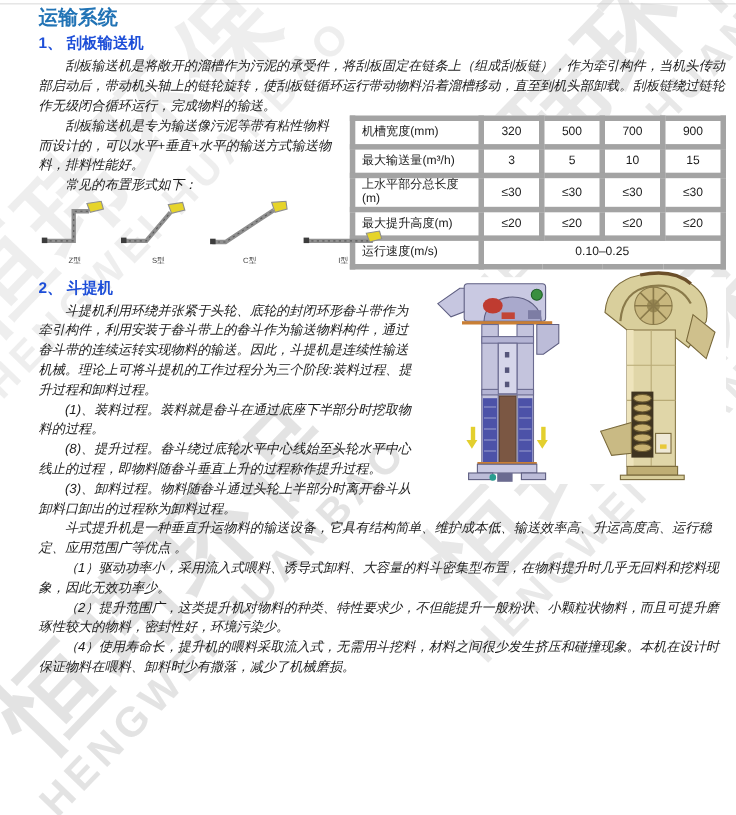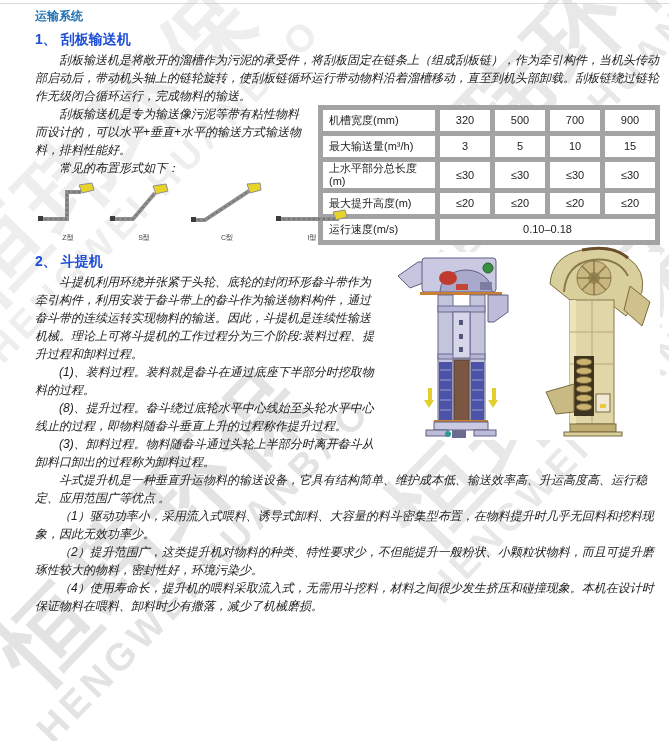--- a/index.html
+++ b/index.html
@@ -12,21 +12,21 @@
   .wm-layer{position:absolute;inset:0;z-index:0;pointer-events:none;overflow:hidden;}
   .wm{position:absolute;transform:rotate(-46deg);color:#c9c9c9;opacity:.42;text-align:center;white-space:nowrap;}
   .wm .wm-cn{font-size:92px;font-weight:bold;letter-spacing:8px;line-height:92px;}
   .wm .wm-en{font-size:38px;font-weight:bold;letter-spacing:5px;line-height:44px;}
   .wm-a{left:330px;top:10px;}
   .wm-b{left:330px;top:330px;}
   .wm-c{left:-60px;top:470px;opacity:.5;}
   .wm-d{left:-110px;top:90px;opacity:.3;}
   
   .content{position:relative;z-index:1;padding:7px 9px 0 35px;font-size:12px;line-height:18px;}
-  .page-title{font-size:12px;font-weight:bold;color:#2173b5;margin:0 0 5px 0;}
+  .page-title{font-size:18px;font-weight:bold;color:#2173b5;margin:0 0 5px 0;}
   .sec-head{font-size:14px;font-weight:bold;margin:2px 0 3px 0;color:#1d4ed8;}
   p{margin:0;font-style:italic;}
   .ind{text-indent:2em;}
   .subhead{font-weight:bold;}
   .feat-head{margin-top:9px;}
   .clear{clear:both;}
   
   table.spec{
     float:right;width:342px;margin:0 0 5px 8px;border-collapse:collapse;
     font-size:11px;table-layout:fixed;background:#fff;
@@ -100,21 +100,21 @@
       </tr>
       <tr>
         <td class="lbl">最大提升高度(m)</td>
         <td>≤20</td>
         <td>≤20</td>
         <td>≤20</td>
         <td>≤20</td>
       </tr>
       <tr>
         <td class="lbl">运行速度(m/s)</td>
-        <td colspan="4">0.10–0.18</td>
+        <td colspan="4">0.10–0.25</td>
       </tr>
     </tbody>
       </table>
 
     <p class="ind">刮板输送机是专为输送像污泥等带有粘性物料而设计的，可以水平+垂直+水平的输送方式输送物料，排料性能好。</p>
     <p class="ind">常见的布置形式如下：</p>
 
     <div class="diagrams">
       <div class="diagram">
         <svg width="62" height="46" viewBox="0 0 62 46">

